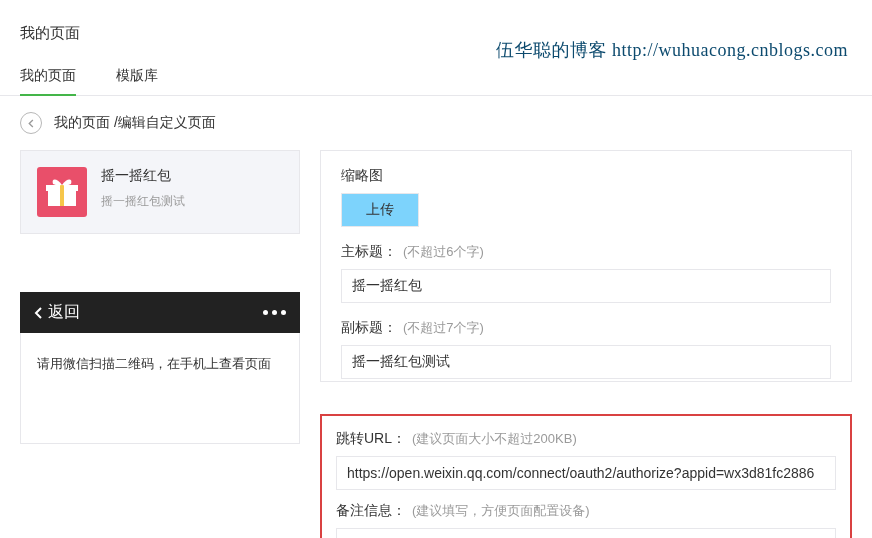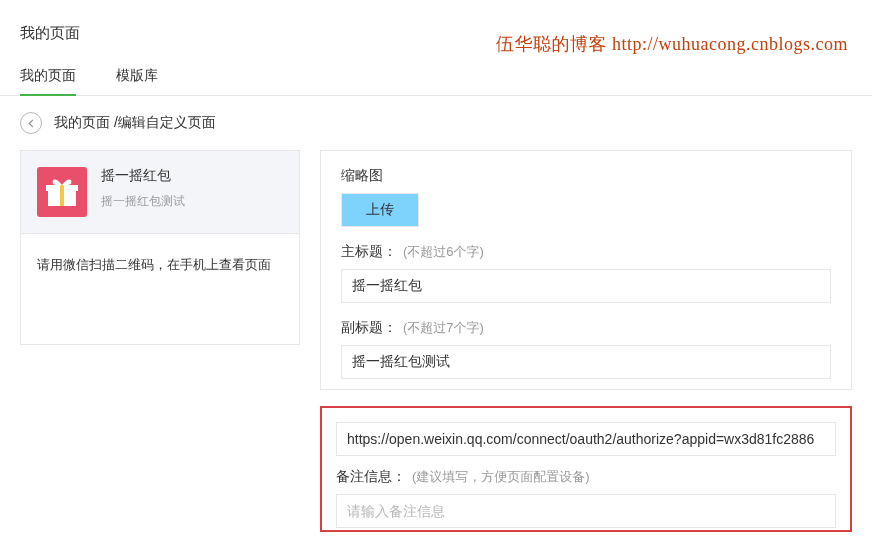--- a/index.html
+++ b/index.html
@@ -6,24 +6,24 @@
     body {
       font-family: "Microsoft YaHei", Arial, sans-serif;
       background: #fff;
       width: 872px;
       height: 538px;
       position: relative;
       overflow: hidden;
     }
     .watermark {
       position: absolute;
-      top: 32px;
+      top: 38px;
       right: 24px;
       font-size: 18px;
-      color: #c2410c;
+      color: #0c4a6e;
       font-family: "SimSun", serif;
       letter-spacing: 0.5px;
     }
     .page-title {
       font-size: 15px;
       color: #333;
       padding: 24px 20px 14px 20px;
     }
     .tabs {
       display: flex;
@@ -120,22 +120,22 @@
       border-top: none;
       padding: 22px 16px 70px;
       font-size: 13px;
       color: #333;
     }
     .right-col {
       flex: 1;
     }
     .form-card {
       border: 1px solid #e7e7eb;
-      padding: 16px 20px 10px;
-      margin-bottom: 16px;
+      padding: 16px 20px 2px;
+      margin-bottom: 32px;
     }
     .form-row { margin-bottom: 16px; }
     .form-row:last-child { margin-bottom: 0; }
     .f-label-line {
       display: flex;
       align-items: center;
       gap: 6px;
       margin-bottom: 8px;
     }
     .f-label { font-size: 14px; color: #333; }
@@ -197,20 +197,33 @@
           <path d="M17 10 C12 3, 6 3, 8 9 Q12 11 17 10 Z" fill="#fff"></path>
           <path d="M17 10 C22 3, 28 3, 26 9 Q22 11 17 10 Z" fill="#fff"></path>
         </svg>
       </div>
       <div class="promo-text">
         <div class="pt-title">摇一摇红包</div>
         <div class="pt-sub">摇一摇红包测试</div>
       </div>
     </div>
 
+    <div class="black-bar">
+      <div class="black-bar-left">
+        <svg width="10" height="14" viewBox="0 0 10 14">
+            <polyline points="7,2 2,7 7,12" fill="none" stroke="#fff" stroke-width="2"></polyline>
+          </svg>
+        <span>返回</span>
+      </div>
+      <div class="dots">
+          <span></span>
+          <span></span>
+          <span></span>
+        </div>
+    </div>
     <div class="qr-hint">请用微信扫描二维码，在手机上查看页面</div>
   </div>
 
   <div class="right-col">
     <div class="form-card">
       <div class="form-row">
         <div class="f-label-line">
           <span class="f-label">缩略图</span>
         </div>
         <button class="btn-upload">上传</button>
@@ -225,20 +238,24 @@
       <div class="form-row">
         <div class="f-label-line">
           <span class="f-label">副标题：</span>
           <span class="f-hint">(不超过7个字)</span>
         </div>
         <input class="text-input" type="text" value="摇一摇红包测试" style="">
       </div>
     </div>
 
     <div class="redbox">
+      <div class="f-label-line">
+        <span class="f-label">跳转URL：</span>
+        <span class="f-hint">(建议页面大小不超过200KB)</span>
+      </div>
       <input class="text-input" type="text" value="https://open.weixin.qq.com/connect/oauth2/authorize?appid=wx3d81fc2886" style="">
       <div class="f-label-line">
         <span class="f-label">备注信息：</span>
         <span class="f-hint">(建议填写，方便页面配置设备)</span>
       </div>
       <input class="text-input" type="text" style="margin-bottom: 0px;" placeholder="请输入备注信息">
     </div>
   </div>
 </div>
 

